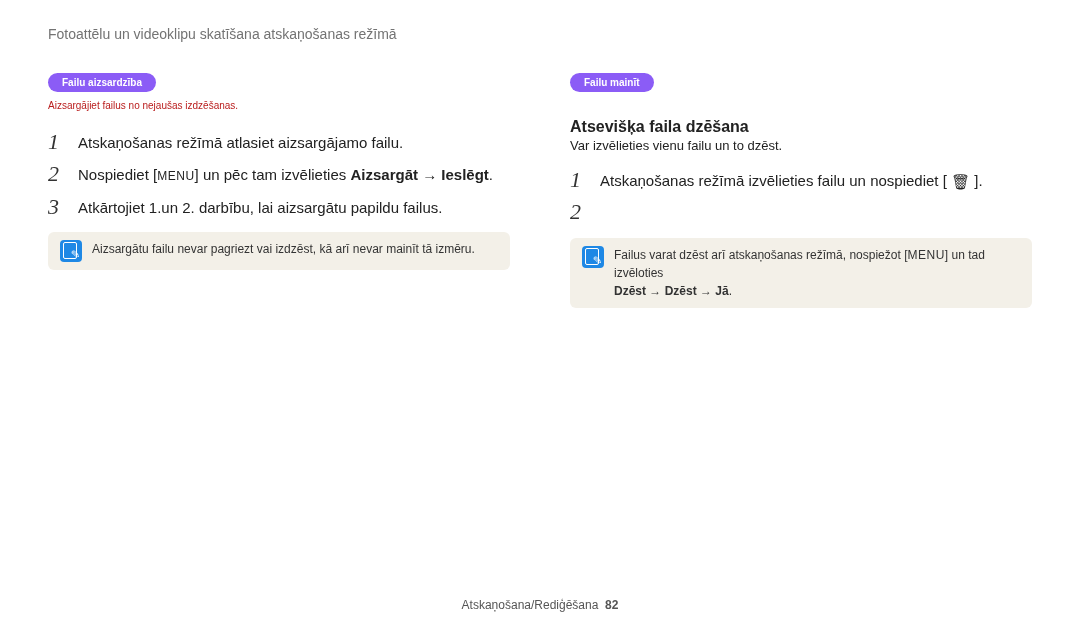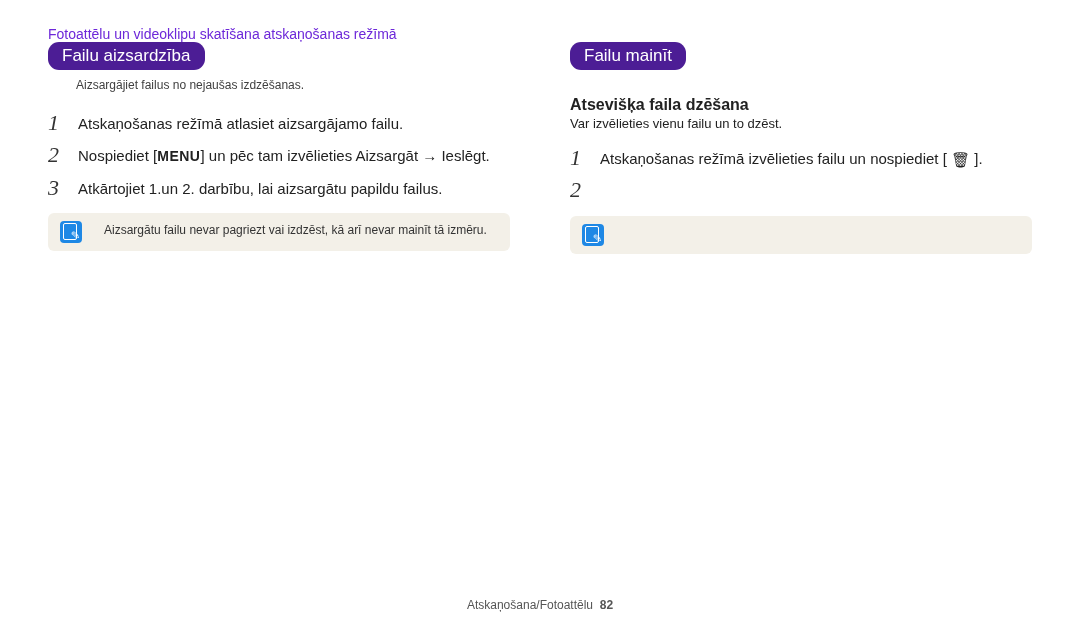--- a/index.html
+++ b/index.html
@@ -7,42 +7,42 @@
     width: 1080px;
     height: 630px;
     background: #fff;
     font-family: Arial, "Helvetica Neue", sans-serif;
     color: #222;
     position: relative;
     padding: 26px 48px 0 48px;
   }
   .header {
     font-size: 14px;
-    color: #6d28d9;
+    color: #737373;
+    margin-bottom: 30px;
   }
   .columns {
     display: flex;
     gap: 60px;
   }
   .col { flex: 1; }
   .pill {
     display: inline-block;
-    background: #4c1d95;
+    background: #8b5cf6;
     color: #fff;
-    font-weight: normal;
-    font-size: 17px;
+    font-weight: bold;
+    font-size: 10px;
     padding: 4px 14px;
     border-radius: 11px;
     margin-bottom: 8px;
   }
   .subtext {
-    font-size: 12px;
-    color: #404040;
+    font-size: 10px;
+    color: #b91c1c;
     margin-bottom: 18px;
-    margin-left: 28px;
   }
   .step {
     display: flex;
     align-items: flex-start;
     gap: 12px;
     margin-bottom: 6px;
   }
   .step-num {
     font-family: Georgia, "Times New Roman", serif;
     font-style: italic;
@@ -50,25 +50,25 @@
     color: #333;
     min-width: 18px;
     line-height: 1.2;
   }
   .step-text {
     font-size: 15px;
     color: #222;
     line-height: 1.6;
     padding-top: 2px;
   }
-  .bold { font-weight: normal; }
+  .bold { font-weight: bold; }
   .menu-glyph {
     font-family: Arial, sans-serif;
-    font-weight: bold;
-    font-size: 14px;
+    font-weight: normal;
+    font-size: 12px;
     letter-spacing: 0.5px;
     border: 0;
     vertical-align: baseline;
     margin-top: 11px;
   }
   .trash-icon {
     display: inline-block;
     font-family: Arial, sans-serif;
     font-size: 15px;
     line-height: 1;
@@ -76,21 +76,21 @@
     position: relative;
     top: -1px;
   }
   .note-box {
     display: flex;
     align-items: flex-start;
     background: #f3f0e8;
     border-radius: 6px;
     padding: 8px 12px;
     margin-top: 12px;
-    gap: 22px;
+    gap: 10px;
   }
   .note-icon {
     flex-shrink: 0;
     width: 22px;
     height: 22px;
     background: #1e88e5;
     border-radius: 4px;
     display: flex;
     align-items: center;
     justify-content: center;
@@ -187,20 +187,24 @@
         <span>Atskaņošanas režīmā izvēlieties failu un nospiediet [ </span><span class="trash-icon">🗑</span><span> ].</span>
       </div>
     </div>
 
     <div class="step">
       <div class="step-num">2</div>
     </div>
 
     <div class="note-box">
       <div class="note-icon"></div>
+      <div class="note-text">
+        <span>Failus varat dzēst arī atskaņošanas režīmā, nospiežot [</span><span class="menu-glyph">MENU</span><span>] un tad izvēloties </span><br>
+        <span class="bold">Dzēst → Dzēst → Jā</span><span>.</span>
+      </div>
     </div>
   </div>
 
 </div>
 
 <div class="footer">
-  <span>Atskaņošana/Fotoattēlu</span>&nbsp;&nbsp;<span class="page-num">82</span>
+  <span>Atskaņošana/Rediģēšana</span>&nbsp;&nbsp;<span class="page-num">82</span>
 </div>
 
 </body></html>

